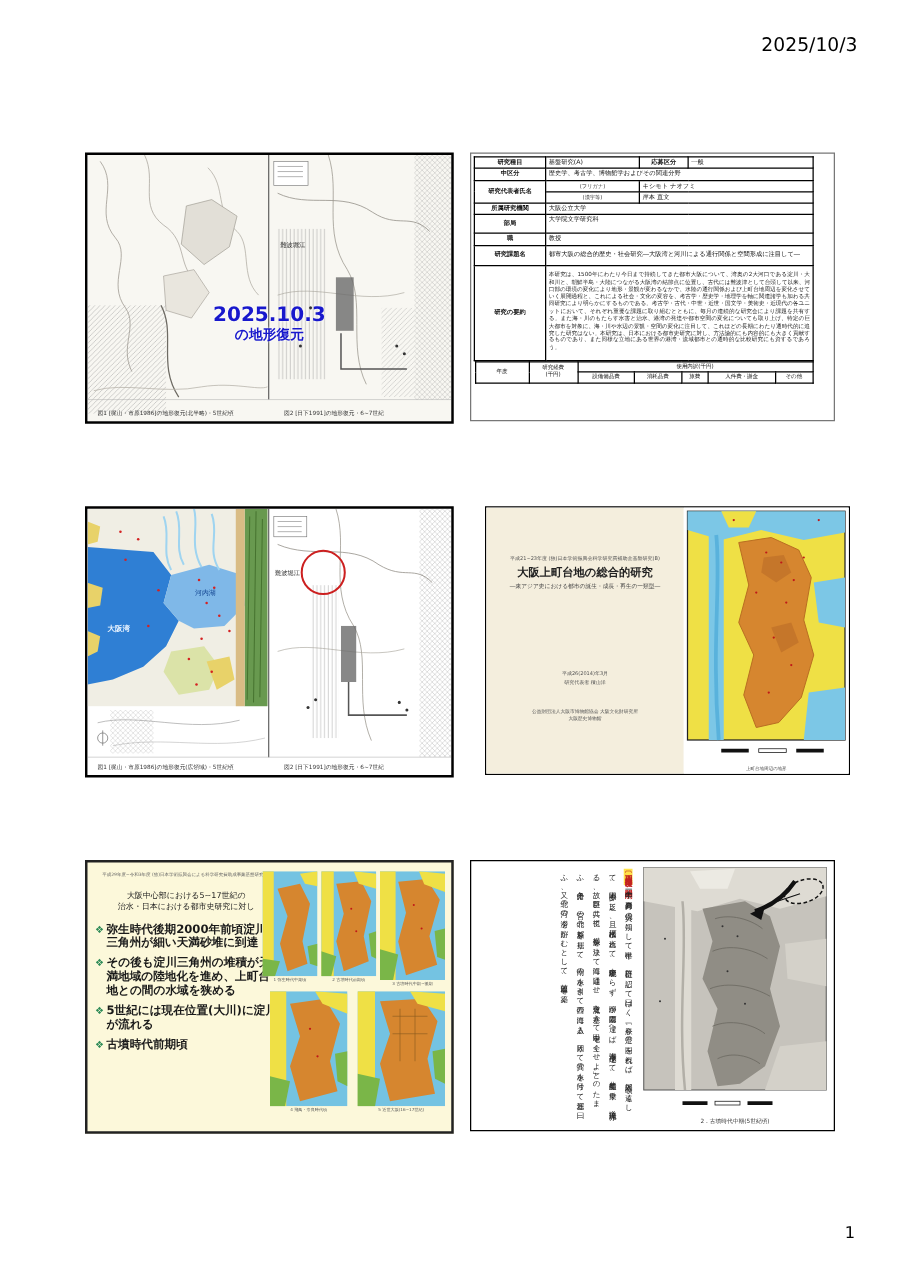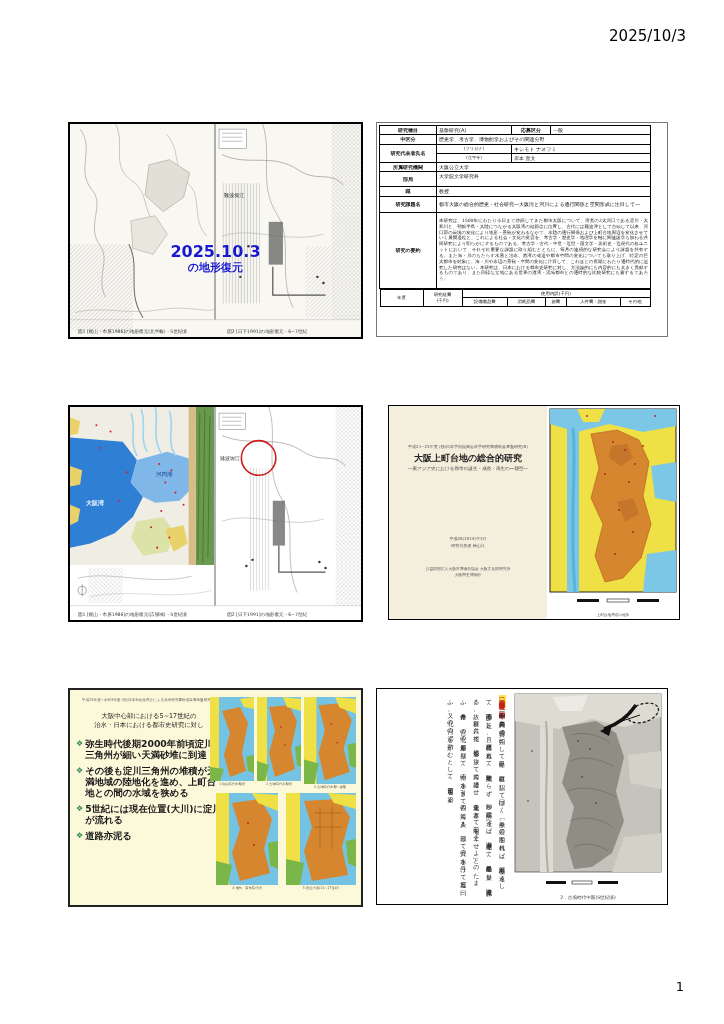--- a/index.html
+++ b/index.html
@@ -334,21 +334,21 @@
         <li>
             <span class="bullet">❖</span>
             <span>その後も淀川三角州の堆積が天満地域の陸地化を進め、上町台地との間の水域を狭める</span>
           </li>
         <li>
             <span class="bullet">❖</span>
             <span>5世紀には現在位置(大川)に淀川が流れる</span>
           </li>
         <li>
             <span class="bullet">❖</span>
-            <span>道路亦泥る</span>
+            <span>古墳時代前期頃</span>
           </li>
       </ul>
     </div>
     <div class="s5-maps">
       <div class="mini" id="m1">
         <svg viewBox="0 0 44 84">
           <rect width="44" height="84" fill="#74c3e2"></rect>
             <rect x="0" y="0" width="9" height="84" fill="#efe045"></rect>
           <polygon points="12,14 30,10 38,26 32,56 36,74 20,80 14,58 20,36" fill="#d6862f"></polygon>
           <polygon points="30,2 44,0 44,12 34,10" fill="#efe045"></polygon>

